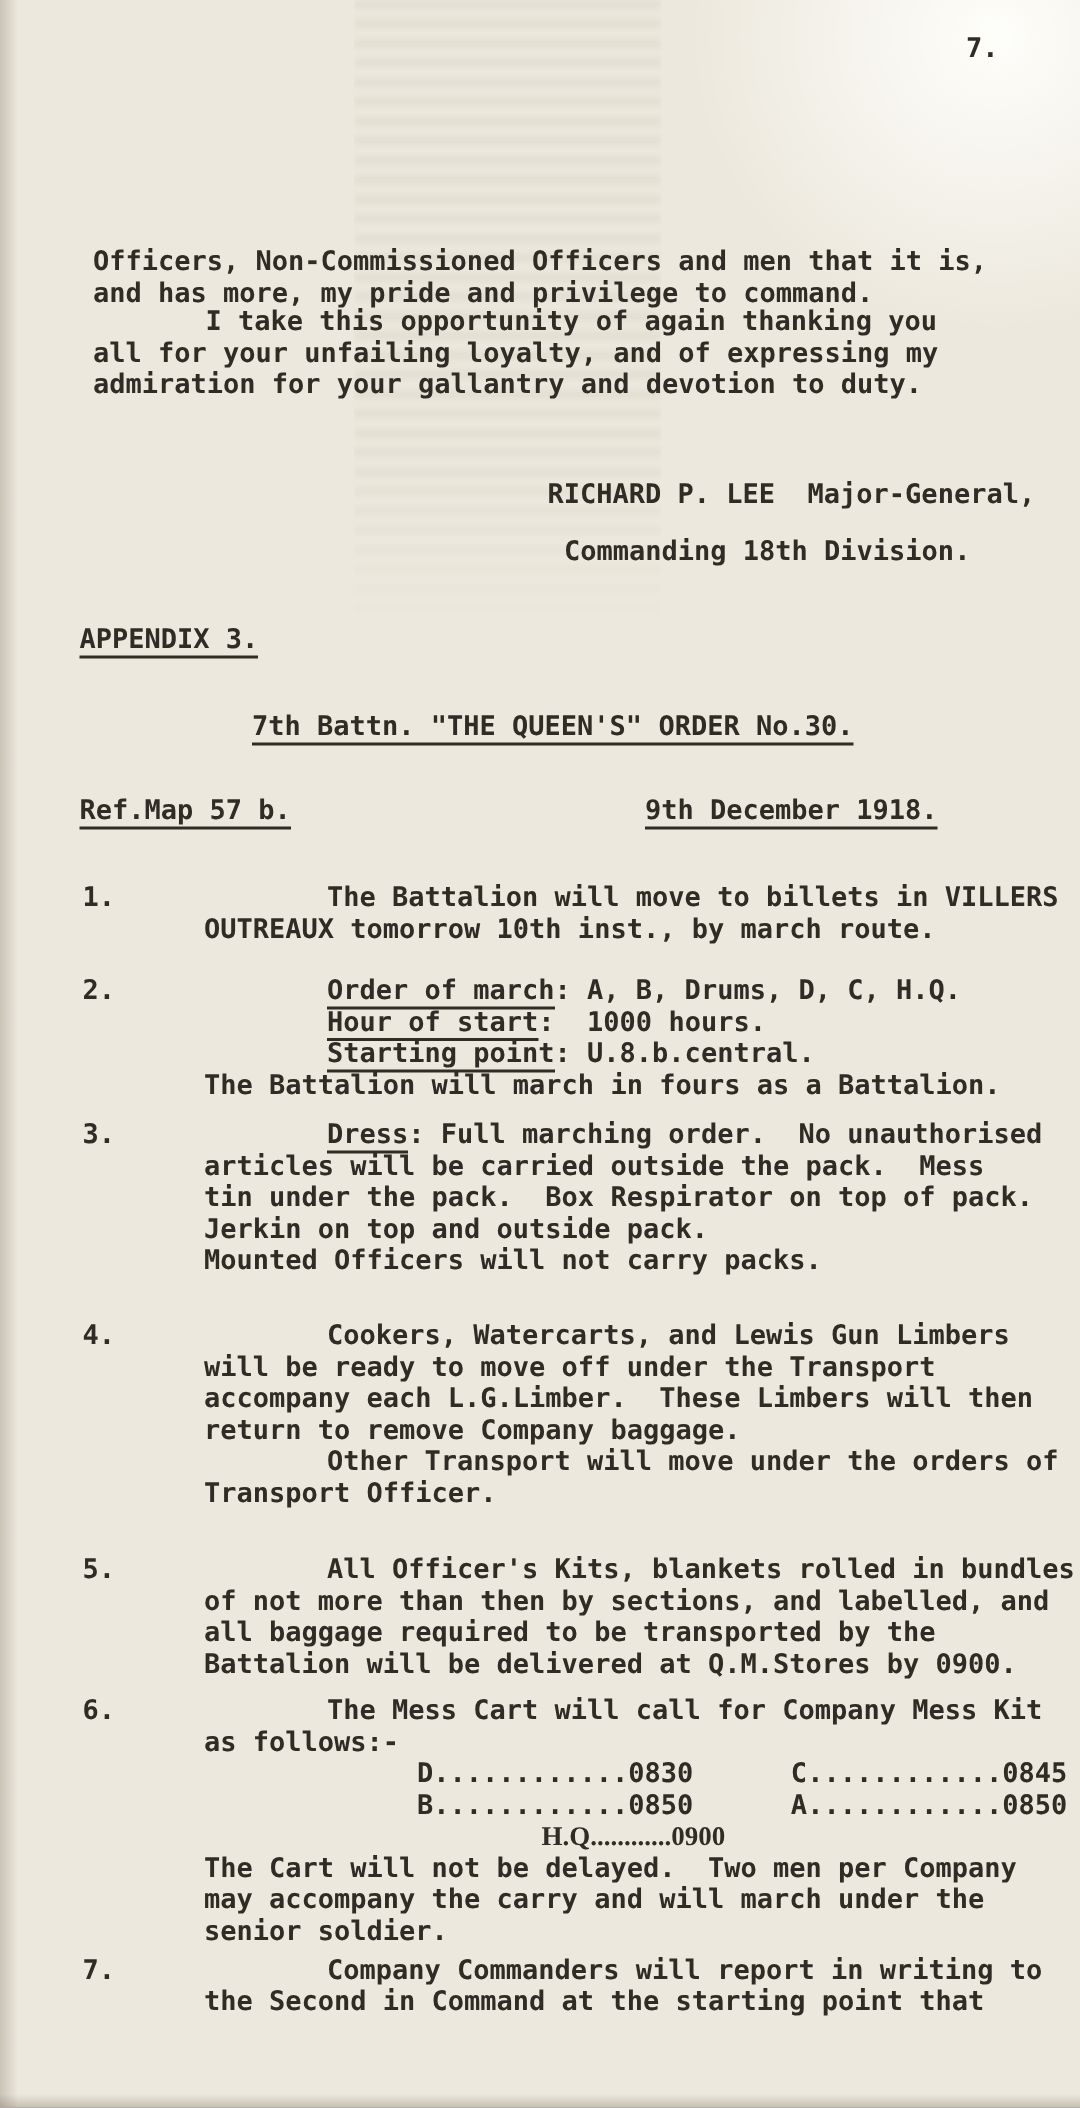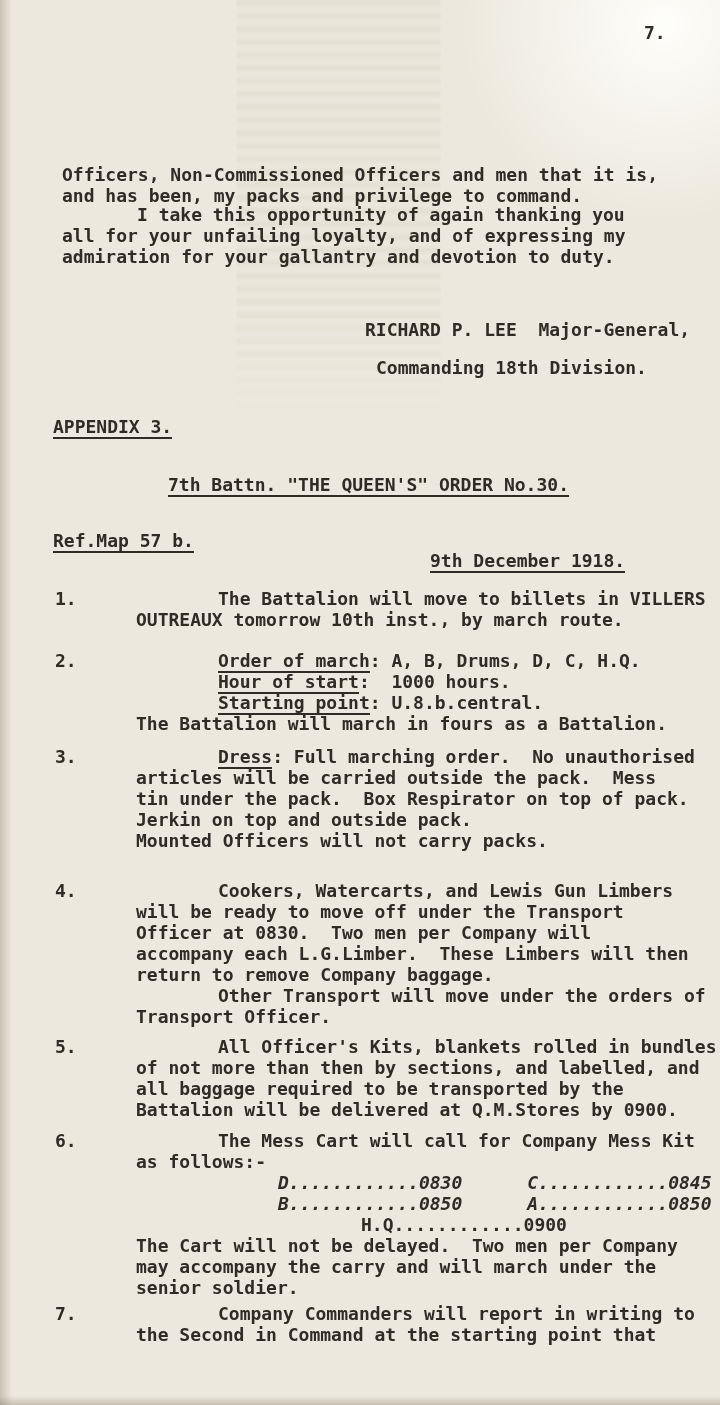--- a/index.html
+++ b/index.html
@@ -36,50 +36,50 @@
   .page-number{top:22px;left:644px;}
   .para1{top:140px;left:62px;margin-top:24px;}
   .para2{top:204px;left:62px;}
   .para2 .tline:first-child{text-indent:75px;}
   .sig-name{top:319px;left:365px;}
   .sig-title{top:357px;left:376px;}
   .appendix{top:416px;left:53px;}
   .order-title{top:474px;left:168px;}
   .ref-row{top:530px;left:0;width:720px;}
   .ref-map{position:absolute;left:53px;top:0;}
-  .ref-date{position:absolute;left:430px;top:0;margin-top:20px;}
+  .ref-date{position:absolute;left:430px;top:0;}
   
   .order-item{position:absolute;left:55px;display:flex;align-items:flex-start;}
   .order-item:nth-child(1){top:588px;}
   .order-item:nth-child(2){top:650px;}
   .order-item:nth-child(3){top:746px;}
   .order-item:nth-child(4){top:880px;}
   .order-item:nth-child(5){top:1036px;}
   .order-item:nth-child(6){top:1130px;}
   .order-item:nth-child(7){top:1303px;}
   .order-num{width:45px;flex:0 0 45px;line-height:21px;}
   .order-body{width:575px;margin-left:36px;}
   .order-body .first{text-indent:82px;}
-  .order-body .sched{padding-left:142px;font-style:italic;}
-  .order-body .sched-hq{padding-left:225px;}
+  .order-body .sched{padding-left:142px;}
+  .order-body .sched-hq{padding-left:225px;font-family:Liberation Serif, serif;}
 </style>
 </head>
 <body>
 
 <div class="page" style="--paper: #ece8dd; --ink: #2f2c25;">
   <div class="bleed"></div>
   <div class="corner-light"></div>
   <div class="edge-left"></div>
   <div class="edge-bottom"></div>
 
   <div class="abs page-number tline">7.</div>
 
   <div class="abs para1">
     <div class="tline">Officers, Non-Commissioned Officers and men that it is,</div>
-    <div class="tline">and has been, my packs and privilege to command.</div>
+    <div class="tline">and has more, my pride and privilege to command.</div>
   </div>
 
   <div class="abs para2">
     <div class="tline">I take this opportunity of again thanking you</div>
     <div class="tline">all for your unfailing loyalty, and of expressing my</div>
     <div class="tline">admiration for your gallantry and devotion to duty.</div>
   </div>
 
   <div class="abs sig-name tline">RICHARD P. LEE  Major-General,</div>
   <div class="abs sig-title tline">Commanding 18th Division.</div>
@@ -118,21 +118,20 @@
           <div class="tline hang">tin under the pack.  Box Respirator on top of pack.</div>
           <div class="tline hang">Jerkin on top and outside pack.</div>
           <div class="tline hang">Mounted Officers will not carry packs.</div>
         </div>
       </div>
       <div class="order-item">
         <div class="order-num tline">4.</div>
         <div class="order-body">
           <div class="tline first">Cookers, Watercarts, and Lewis Gun Limbers</div>
           <div class="tline hang">will be ready to move off under the Transport</div>
-          <div class="tline hang">Officer at 0830.  Two men per Company will</div>
           <div class="tline hang">accompany each L.G.Limber.  These Limbers will then</div>
           <div class="tline hang">return to remove Company baggage.</div>
           <div class="tline first">Other Transport will move under the orders of</div>
           <div class="tline hang">Transport Officer.</div>
         </div>
       </div>
       <div class="order-item">
         <div class="order-num tline">5.</div>
         <div class="order-body">
           <div class="tline first">All Officer's Kits, blankets rolled in bundles</div>

